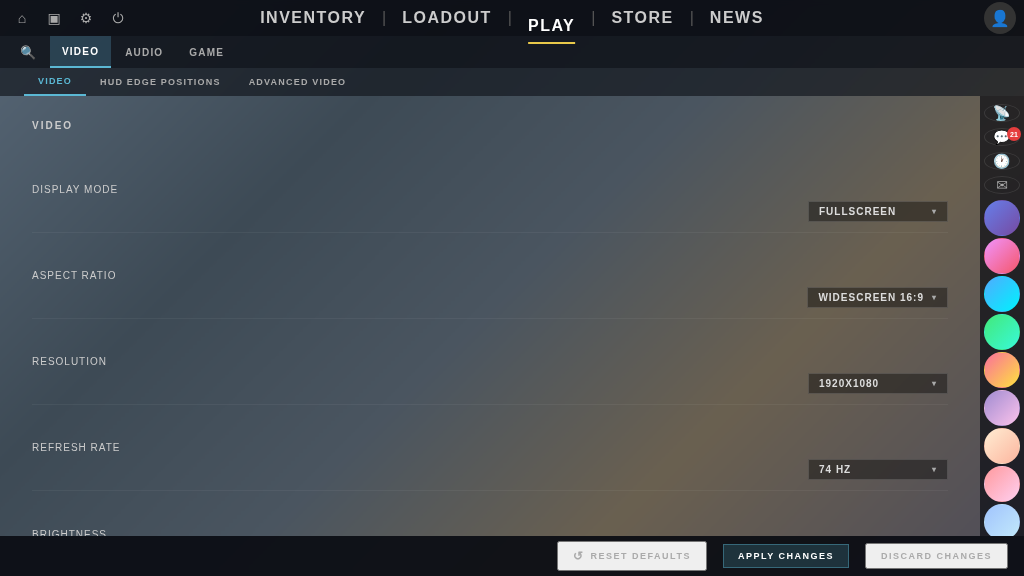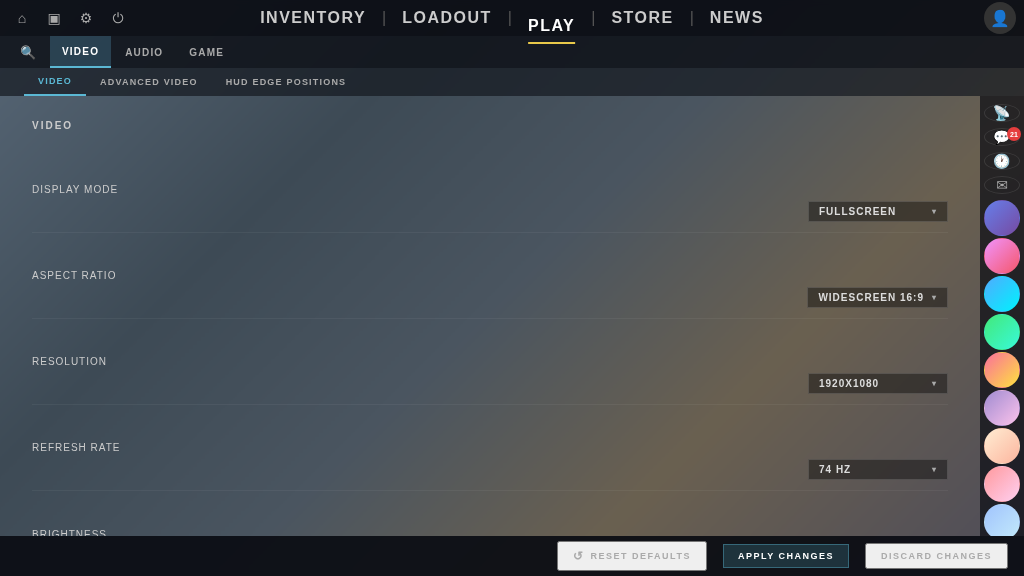--- a/index.html
+++ b/index.html
@@ -446,22 +446,22 @@
 
   <div class="settings-tabs">
     <div class="search-icon-btn">🔍</div>
     <div class="settings-tab active">VIDEO</div>
     <div class="settings-tab">AUDIO</div>
     <div class="settings-tab">GAME</div>
   </div>
 
   <div class="video-subtabs">
     <div class="video-subtab active">VIDEO</div>
+    <div class="video-subtab">HUD EDGE POSITIONS</div>
     <div class="video-subtab">ADVANCED VIDEO</div>
-    <div class="video-subtab">HUD EDGE POSITIONS</div>
   </div>
 
   <div class="main-content">
     <div class="settings-panel">
       <div class="section-title">Video</div>
 
       <div class="setting-row">
         <span class="setting-label">Display Mode</span>
         <div class="setting-control">
           <button class="dropdown-btn">

